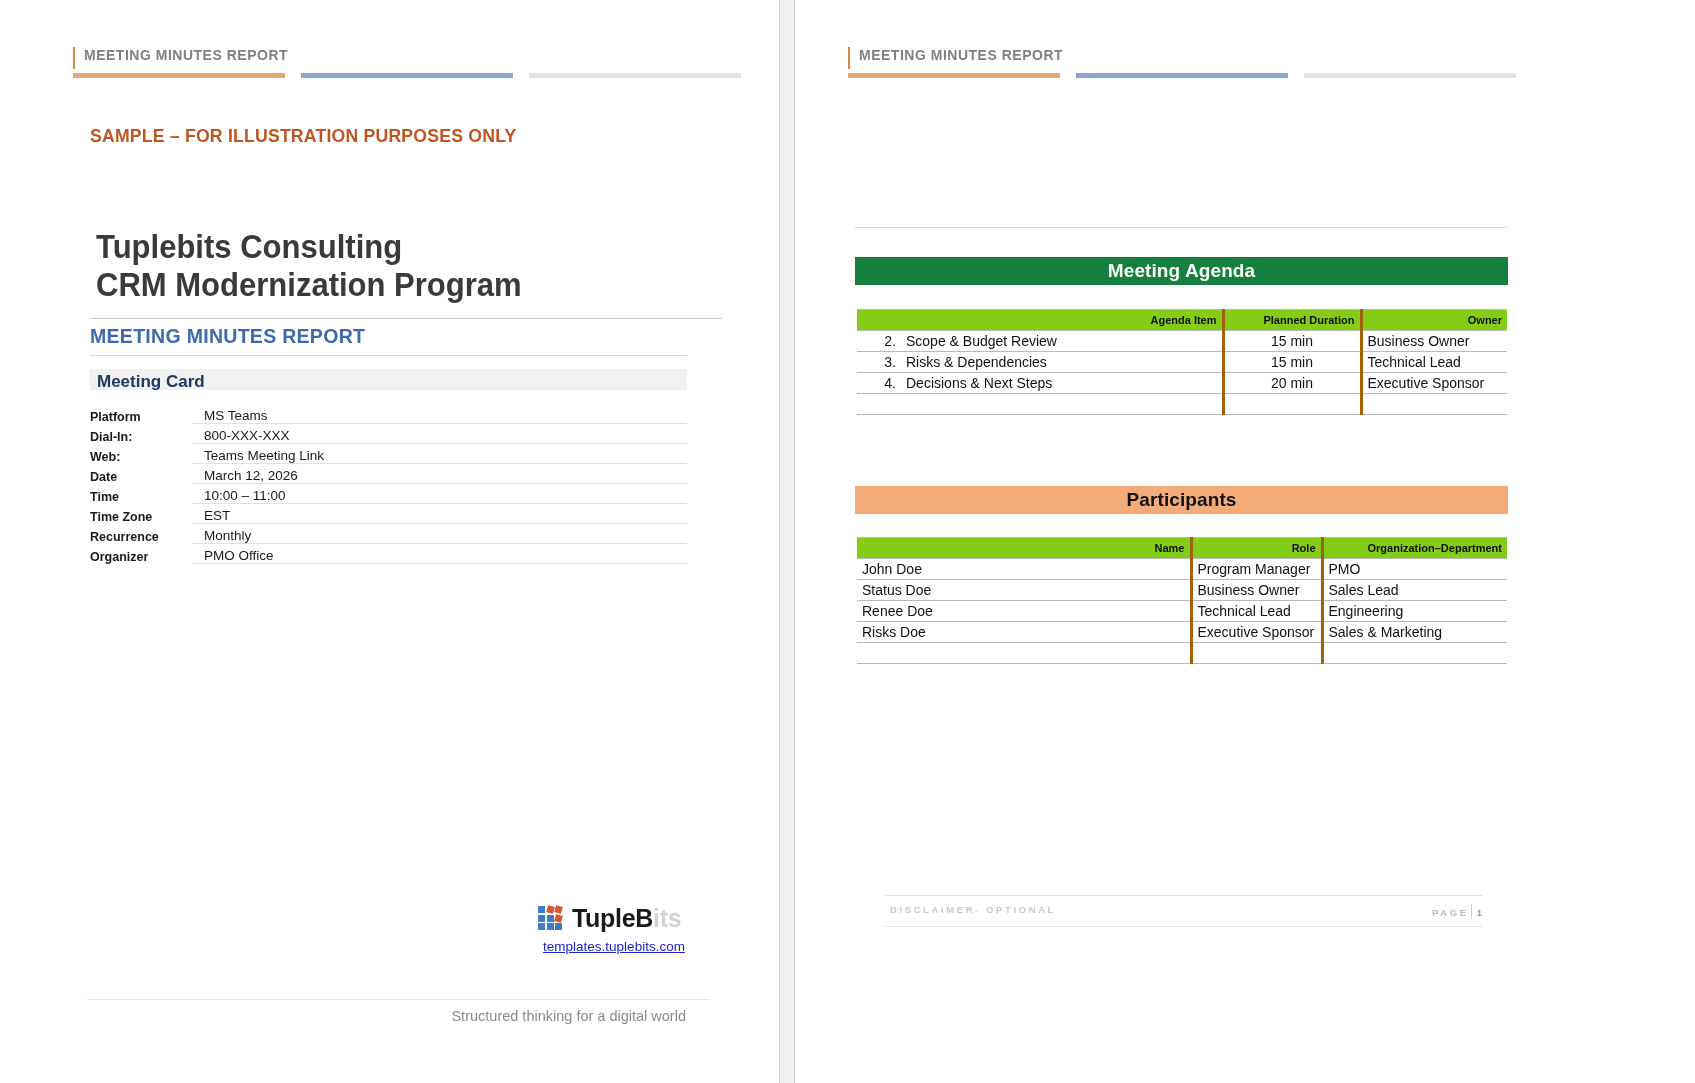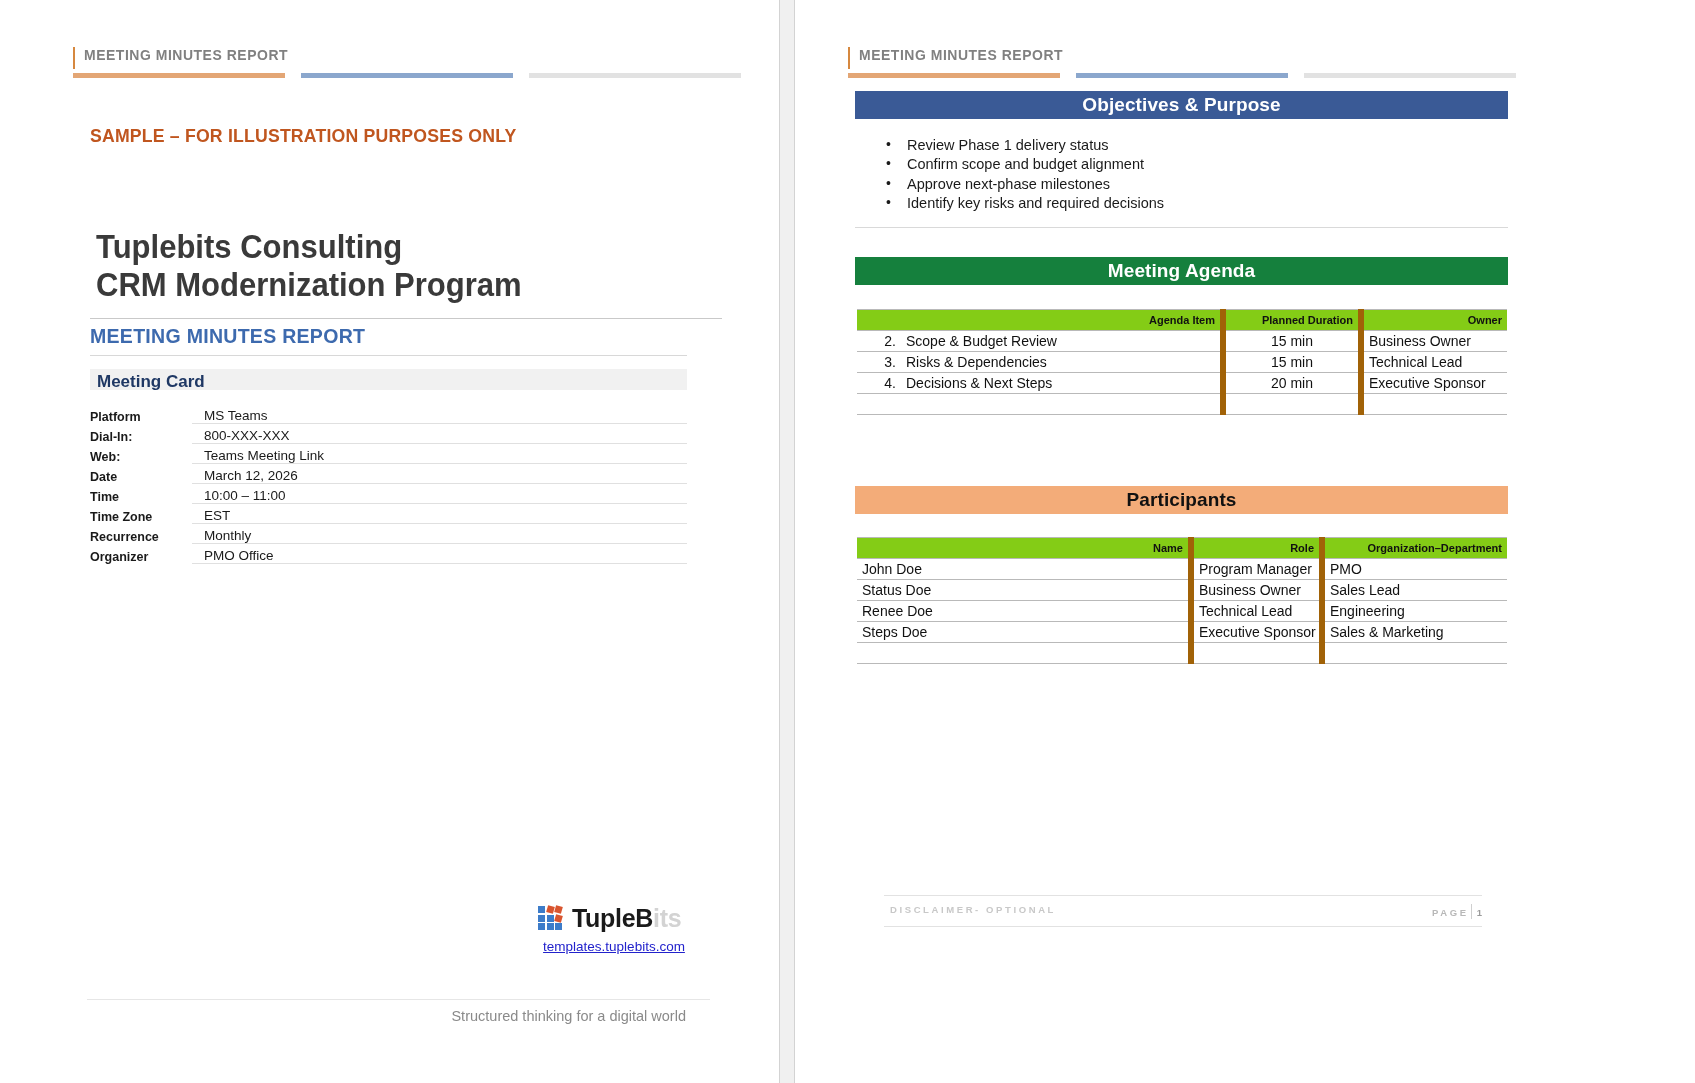--- a/index.html
+++ b/index.html
@@ -323,21 +323,21 @@
     overflow: hidden;
     white-space: nowrap;
   }
   .doc-table th {
     background: #84cc16;
     font-weight: bold;
     font-size: 11px;
     text-align: right;
   }
   .doc-table td.cell-sep,
-  .doc-table th.cell-sep { border-left: 6px solid #a16207; }
+  .doc-table th.cell-sep { border-left: 3px solid #a16207; }
   .center { text-align: center; }
 
   #agenda-table { left: 857px; top: 309px; width: 650px; }
   #agenda-table col.c-item  { width: 366px; }
   #agenda-table col.c-dur   { width: 138px; }
   #agenda-table col.c-owner { width: 146px; }
   .agenda-num {
     display: inline-block;
     width: 34px;
     text-align: right;
@@ -484,28 +484,21 @@
   <div class="doc-header" style="left:848px; top:46px;">
     <div class="header-tick"></div>
     <div class="header-label">MEETING MINUTES REPORT</div>
   </div>
   <div class="rule-row" style="left:848px; top:73px;">
     <div class="rule-seg seg-orange" style="width:212px;"></div>
     <div class="rule-seg seg-blue" style="width:212px;"></div>
     <div class="rule-seg seg-grey" style="width:212px;"></div>
   </div>
 
-  <div class="band band-objectives">Objectives &amp; Purpose</div>
-
-  <ul class="bullets">
-    <li>Review Phase 1 delivery status</li>
-    <li>Confirm scope and budget alignment</li>
-    <li>Approve next-phase milestones</li>
-    <li>Identify key risks and required decisions</li>
-  </ul>
+
 
   <div class="thin-rule" id="rule-after-objectives"></div>
 
   <div class="band band-agenda">Meeting Agenda</div>
 
   <table class="doc-table" id="agenda-table">
     <colgroup>
         <col class="c-item">
         <col class="c-dur">
         <col class="c-owner">
@@ -566,21 +559,21 @@
         <td>Status Doe</td>
         <td class="cell-sep">Business Owner</td>
         <td class="cell-sep">Sales Lead</td>
       </tr>
       <tr>
         <td>Renee Doe</td>
         <td class="cell-sep">Technical Lead</td>
         <td class="cell-sep">Engineering</td>
       </tr>
       <tr>
-        <td>Steps Doe</td>
+        <td>Risks Doe</td>
         <td class="cell-sep">Executive Sponsor</td>
         <td class="cell-sep">Sales &amp; Marketing</td>
       </tr>
       <tr class="spacer-row">
         <td></td>
         <td class="cell-sep"></td>
         <td class="cell-sep"></td>
       </tr>
     </tbody>
   </table>

